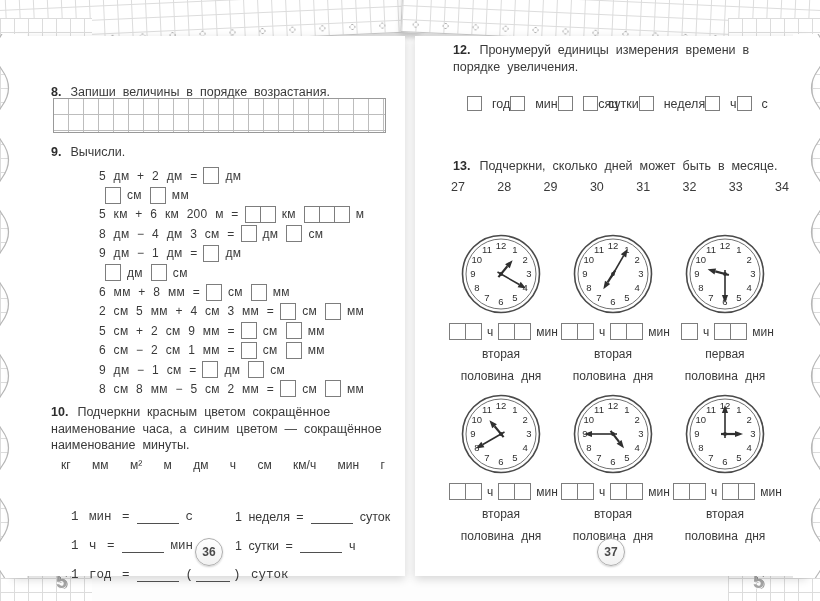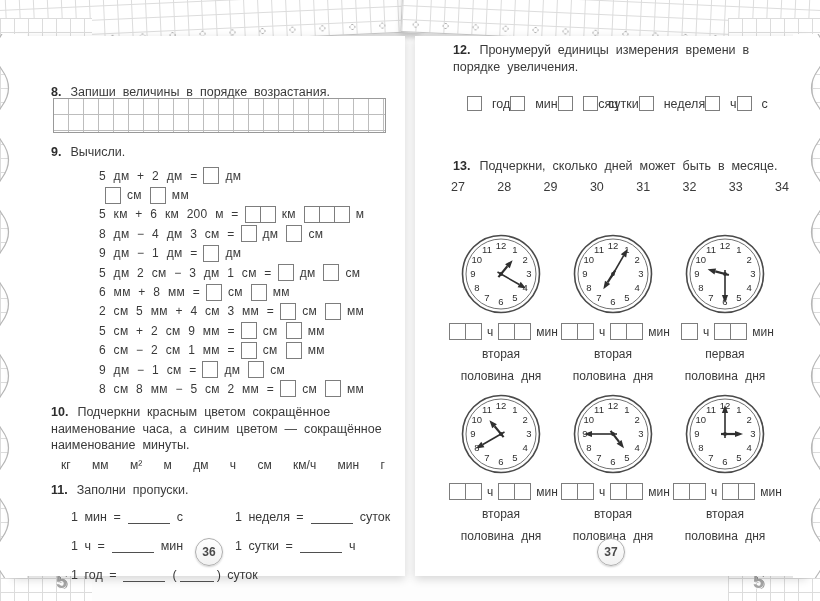--- a/index.html
+++ b/index.html
@@ -202,21 +202,20 @@
             <span class="unit">см</span>
           </div>
           <div class="calc-line">
             <span>9 дм − 1 дм =</span>
             <span class="bg-group">
               <span class="bg-cell"></span>
             </span>
             <span class="unit">дм</span>
           </div>
           <div class="calc-line">
-            <span>5 дм 2 см − 3 дм 1 см =</span>
             <span class="bg-group">
               <span class="bg-cell"></span>
             </span>
             <span class="unit">дм</span>
             <span class="bg-group">
               <span class="bg-cell"></span>
             </span>
             <span class="unit">см</span>
           </div>
           <div class="calc-line">
@@ -296,24 +295,21 @@
           <span>м²</span>
           <span>м</span>
           <span>дм</span>
           <span>ч</span>
           <span>см</span>
           <span>км/ч</span>
           <span>мин</span>
           <span>г</span>
         </div>
 
-      <div class="ex-head" style="top:446px;">
-        <span class="ex-num">11.</span><span class="ex-title">Заполни пропуски.</span>
-      </div>
-      <div style="position:absolute;top:466px;left:58px;" id="ex11-left">
+      <div style="position:absolute;top:466px;left:58px;font-family:Liberation Mono, monospace;" id="ex11-left">
           <div class="fill-row">
             <span>1 мин =</span>
             <span class="blank"></span>
             <span>с</span>
           </div>
           <div class="fill-row">
             <span>1 ч =</span>
             <span class="blank"></span>
             <span>мин</span>
           </div>

